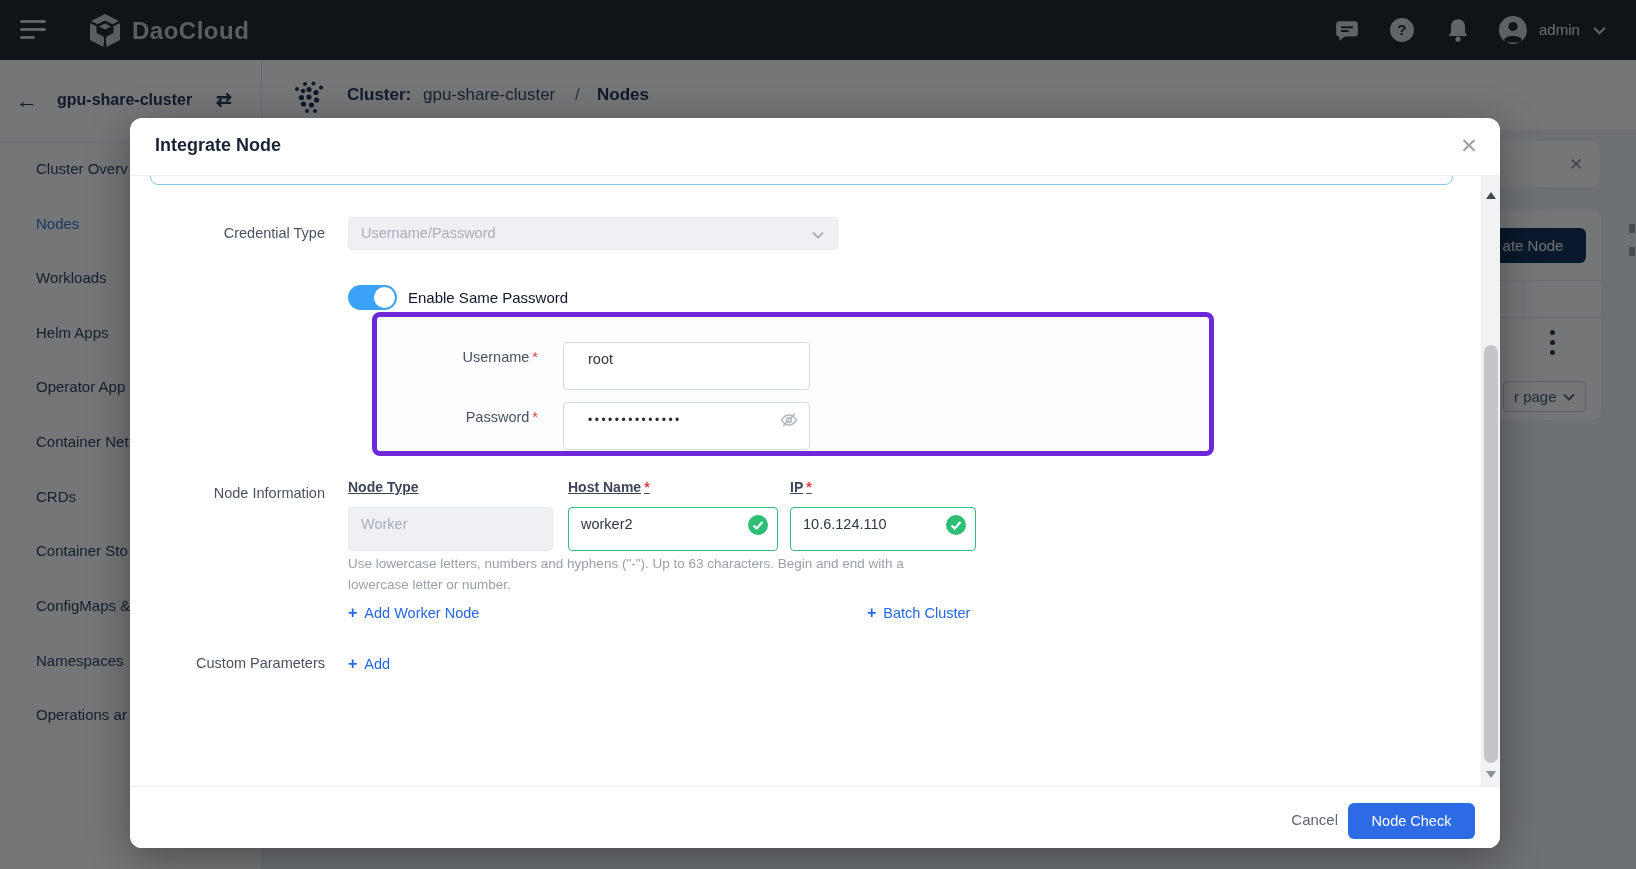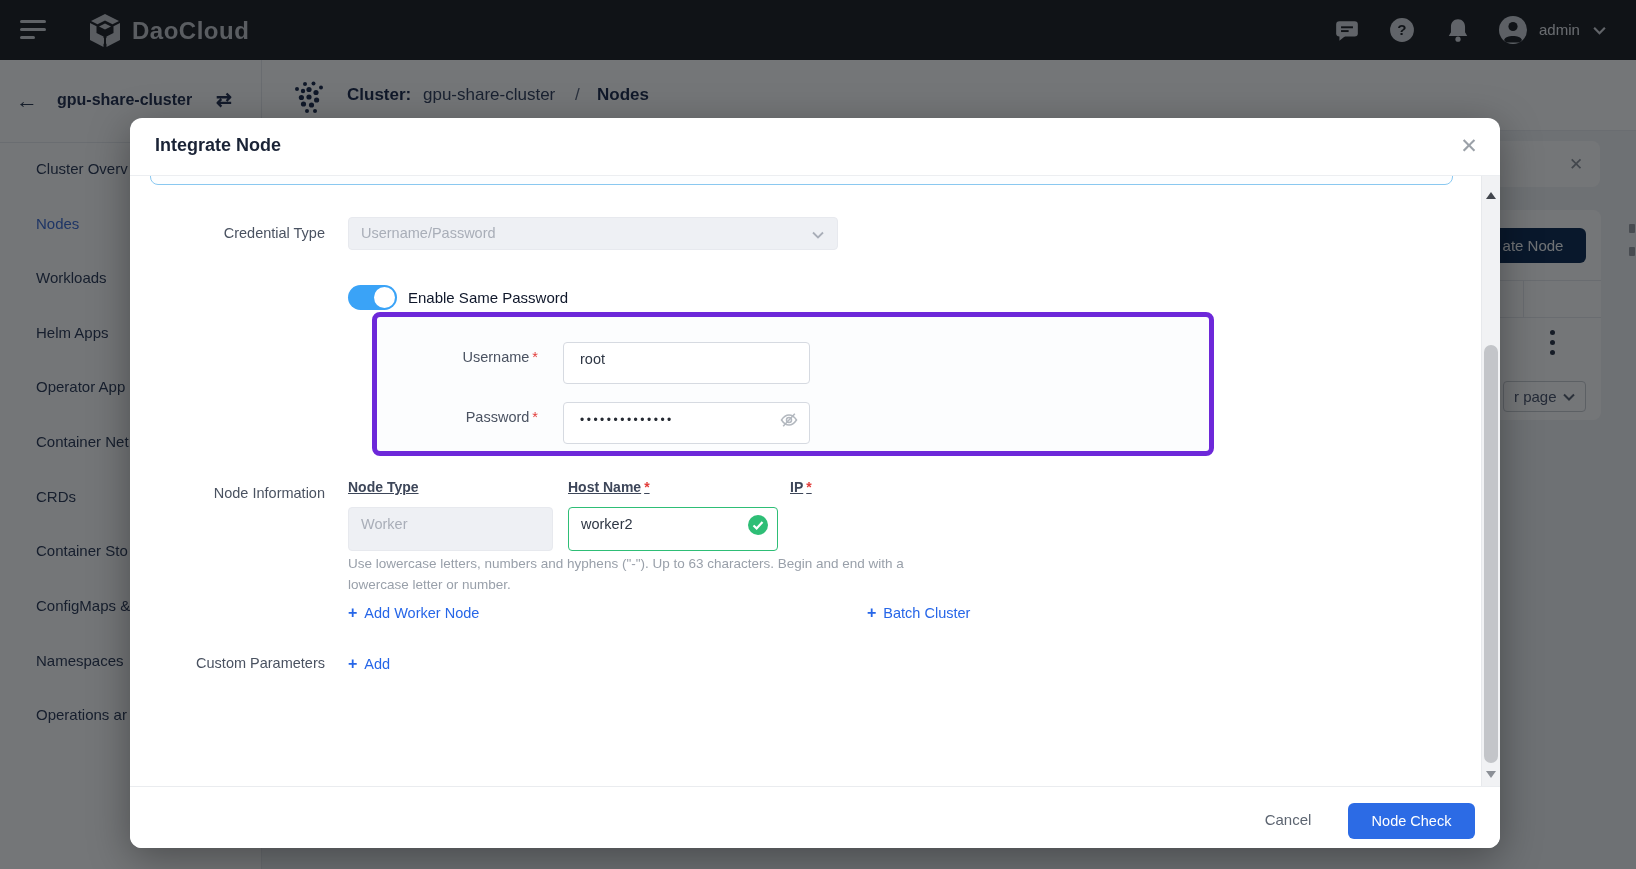--- a/index.html
+++ b/index.html
@@ -65,37 +65,37 @@
 
   .sel { position:absolute; left:218px; top:41px; width:490px; height:33px; background:#eef0f4; border:1px solid #e7e9ee; border-radius:4px; }
   .sel-text { position:absolute; left:12px; top:7px; font-size:14.5px; color:#a9aeb8; }
   .sel-chev { position:absolute; right:12px; top:10px; width:14px; height:14px; color:#a9aeb8; }
 
   .toggle { position:absolute; left:218px; top:109px; width:49px; height:25px; border-radius:13px; background:#3aa3f7; cursor:pointer; }
   .toggle .knob { position:absolute; right:2px; top:2px; width:21px; height:21px; border-radius:50%; background:#fff; }
   .toggle-label { position:absolute; left:278px; top:113px; font-size:15px; color:#0f172a; }
 
   .group-box { position:absolute; left:218px; top:136px; width:842px; height:144px; border:5px solid #6d28d9; border-radius:8px; background:#fcfdfe;margin-left:24px; }
-  .gb-input { position:absolute; left:186px; width:247px; height:42px; background:#fff; border:1px solid #d6dae1; border-radius:4px; font-size:14.5px; color:#2e3644; padding:0 16px; line-height:32px; }
+  .gb-input { position:absolute; left:186px; width:247px; height:48px; background:#fff; border:1px solid #d6dae1; border-radius:4px; font-size:14.5px; color:#2e3644; padding:0 24px; line-height:32px; }
   .pwd-dots { font-size:12px; letter-spacing:2.5px; line-height:34px; color:#262b33; }
   .eye-ic { position:absolute; right:10px; top:7px; width:20px; height:20px; color:#b3b8bf; }
 
   .col-label { position:absolute; top:303px; font-size:14px; font-weight:bold; color:#3d4659;text-decoration:underline; }
   .n-input { position:absolute; top:331px; height:44px; border-radius:4px; font-size:14.5px; padding:0 12px; line-height:32px; }
   .n-disabled { background:#eef0f4; border:1px solid #e7e9ee; color:#a9aeb8; }
   .n-valid { background:#fff; border:1.5px solid #2ebe76; color:#2e3644; }
   .check-ic { position:absolute; top:7px; right:9px; width:20px; height:20px; }
 
   .hint { position:absolute; left:218px; top:377px; width:596px; font-size:13.5px; line-height:21px; color:#99a0aa; }
 
   .blue-link { position:absolute; font-size:14.5px; color:#2666e8; cursor:pointer; }
   .blue-link .plus { font-weight:bold; font-size:16px; margin-right:7px; }
 
   .m-footer { position:absolute; left:0; top:668px; width:1370px; height:62px; border-top:1px solid #eaecef; background:#fff; }
-  .btn-cancel { position:absolute; left:1108px; top:24px; width:100px; text-align:center; font-size:15px; color:#5d6571; cursor:pointer; }
+  .btn-cancel { position:absolute; left:1108px; top:24px; width:100px; text-align:right; font-size:15px; color:#5d6571; cursor:pointer; }
   .btn-primary { position:absolute; left:1218px; top:16px; width:127px; height:36px; background:#2c6be5; border-radius:6px; color:#ffffff; font-size:14.5px; text-align:center; line-height:36px; cursor:pointer; }
 
   
   .m-scroll { position:absolute; left:1351px; top:58px; width:19px; height:610px; background:#f1f2f4; border-left:1px solid #e7e9ec; }
   .m-scroll .up { position:absolute; left:4px; top:16px; width:0; height:0; border-left:5px solid transparent; border-right:5px solid transparent; border-bottom:7px solid #42464d; }
   .m-scroll .down { position:absolute; left:4px; bottom:8px; width:0; height:0; border-left:5px solid transparent; border-right:5px solid transparent; border-top:7px solid #8b8f96; }
   .m-scroll .thumb { position:absolute; left:2px; top:169px; width:14px; height:418px; border-radius:7px; background:#c3c5c9; }
 </style>
 </head>
 <body>
@@ -255,20 +255,27 @@
       <div class="col-label" style="left:660px;"><span>IP</span><span class="req">*</span></div>
 
       <div class="n-input n-disabled" style="left:218px; width:205px;">Worker</div>
       <div class="n-input n-valid" style="left:438px; width:210px;">
         <span>worker2</span>
         <svg class="check-ic" viewBox="0 0 20 20">
           <circle cx="10" cy="10" r="10" fill="#2ebe76"></circle>
           <polyline points="5.5,10.5 8.6,13.4 14.5,7" fill="none" stroke="#ffffff" stroke-width="2.2"></polyline>
         </svg>
       </div>
+      <div class="n-input n-valid" style="left:660px; width:186px;">
+        <span>10.6.124.110</span>
+        <svg class="check-ic" viewBox="0 0 20 20">
+          <circle cx="10" cy="10" r="10" fill="#2ebe76"></circle>
+          <polyline points="5.5,10.5 8.6,13.4 14.5,7" fill="none" stroke="#ffffff" stroke-width="2.2"></polyline>
+        </svg>
+      </div>
 
       <div class="hint">Use lowercase letters, numbers and hyphens ("-"). Up to 63 characters. Begin and end with a lowercase letter or number.</div>
 
       <div class="blue-link" style="left:218px; top:428px;"><span class="plus">+</span><span>Add Worker Node</span></div>
       <div class="blue-link" style="left:737px; top:428px;"><span class="plus">+</span><span>Batch Cluster</span></div>
 
       <div class="f-label" style="left:0; top:479px; width:195px;">Custom Parameters</div>
       <div class="blue-link" style="left:218px; top:479px;"><span class="plus">+</span><span>Add</span></div>
     </div>
 

